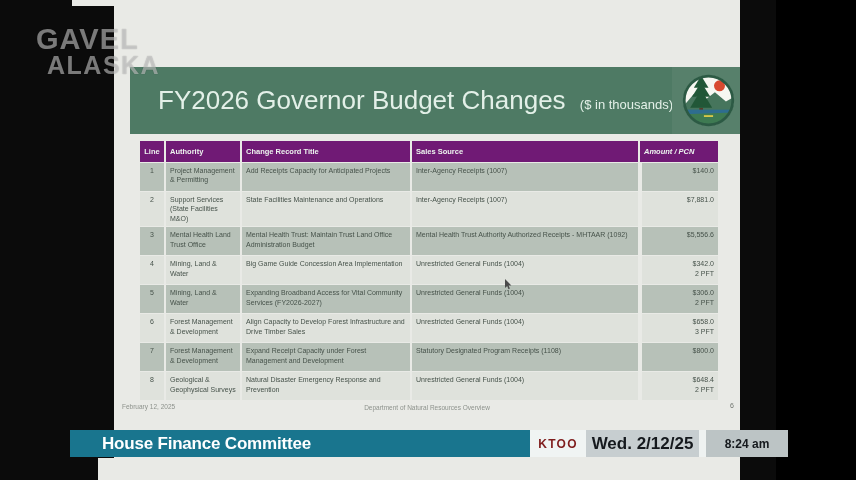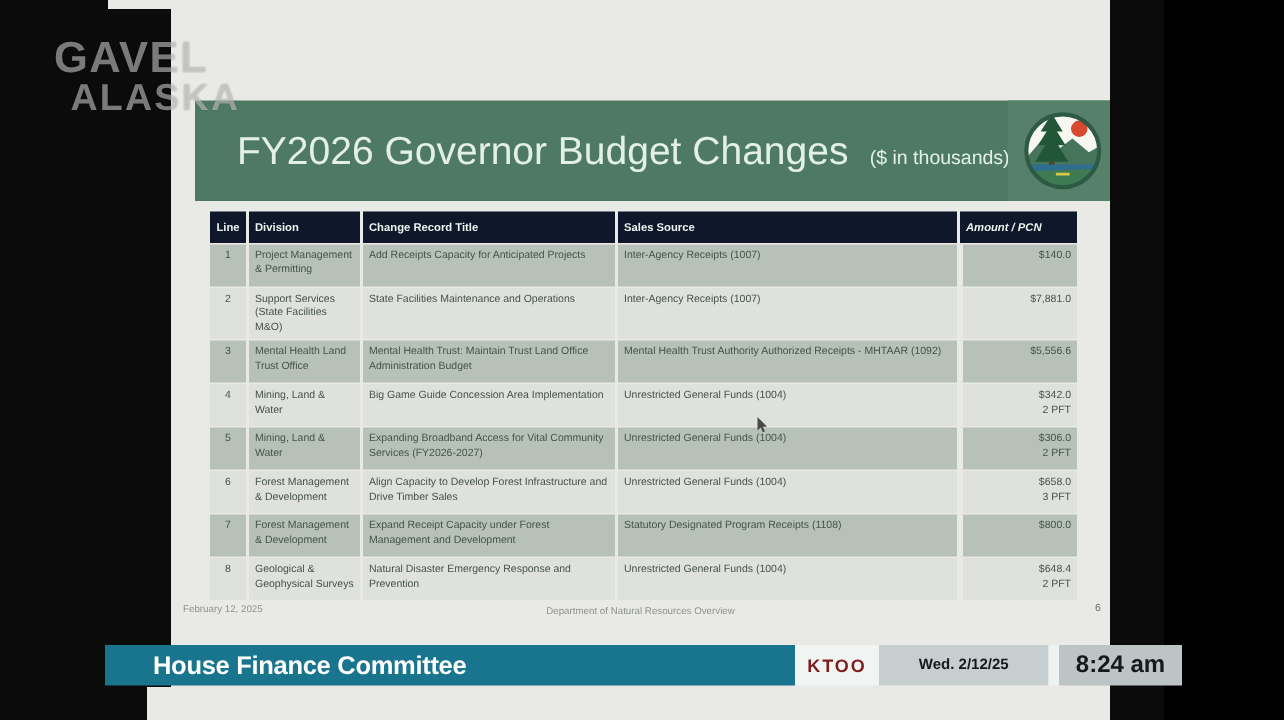--- a/index.html
+++ b/index.html
@@ -14,21 +14,21 @@
     display:flex;align-items:center;margin-left:16px;}
   .band-title{color:#e3f0e8;font-size:26px;padding-left:28px;white-space:nowrap;}
   .band-title .suffix{font-size:13px;margin-left:7px;}
   .logo-box{position:absolute;right:0;top:0;width:84px;height:67px;background:#57806b;
     display:flex;align-items:center;}
   .seal{width:55px;height:55px;margin-left:9px;}
 
   
   table.budget{position:absolute;left:66px;top:140px;width:580px;border-collapse:separate;
     border-spacing:2px 1px;table-layout:fixed;}
-  table.budget th{background:#0f172a;color:#edf4ef;font-size:7.5px;font-weight:bold;
+  table.budget th{background:#701a75;color:#edf4ef;font-size:7.5px;font-weight:bold;
     text-align:left;vertical-align:middle;padding:4px 4px;height:13px;margin-left:32px;}
   table.budget th.c{text-align:center;}
   table.budget th.r{font-style:italic;}
   table.budget td{font-size:7px;color:#46524a;vertical-align:top;padding:3px 4px;
     line-height:1.35;background:#dfe2dc;height:22px;}
   table.budget tbody tr:nth-child(odd) td{background:#b7c1b8;}
   td.line-cell{text-align:center;}
   td.amount-cell{text-align:right;border-left:2px solid #e9eae6;}
 
   
@@ -45,24 +45,24 @@
   .wm1{font-size:29px;letter-spacing:1px;}
   .wm2{font-size:25px;margin-left:11px;letter-spacing:1.5px;}
 
   
   .banner{position:absolute;left:0;top:430px;width:856px;height:27px;z-index:6;}
   .banner > div{position:absolute;top:0;height:27px;box-sizing:border-box;}
   .banner-title{left:70px;width:460px;background:#19758e;color:#ffffff;font-size:17px;
     font-weight:bold;display:flex;align-items:center;padding-left:32px;letter-spacing:-0.2px;}
   .banner-station{left:530px;width:56px;background:#f0f4f3;color:#7f1d1d;font-weight:bold;
     font-size:12px;letter-spacing:1.3px;display:flex;align-items:center;justify-content:center;}
-  .banner-date{left:586px;width:113px;background:#c7ced0;color:#15191d;font-size:10px;
+  .banner-date{left:586px;width:113px;background:#c7ced0;color:#15191d;font-size:17px;
     font-weight:bold;display:flex;align-items:center;justify-content:center;}
   .banner-gap{left:699px;width:7px;background:#eef2f1;}
-  .banner-time{left:706px;width:82px;background:#bcc4c5;color:#15191d;font-size:16px;
+  .banner-time{left:706px;width:82px;background:#bcc4c5;color:#15191d;font-size:12px;
     font-weight:bold;display:flex;align-items:center;justify-content:center;}
 </style>
 </head>
 <body>
 
 <div class="stage">
 
   <div class="watermark">
     <div class="wm1">GAVEL</div>
     <div class="wm2">ALASKA</div>
@@ -103,21 +103,21 @@
       <colgroup>
         <col style="width:24px">
           <col style="width:74px">
           <col style="width:168px">
         <col style="width:226px">
           <col style="width:78px">
       </colgroup>
       <thead>
         <tr>
           <th class="c">Line</th>
-          <th>Division</th>
+          <th>Authority</th>
           <th>Change Record Title</th>
           <th>Sales Source</th>
           <th class="r">Amount / PCN</th>
         </tr>
       </thead>
       <tbody>
       <tr>
         <td class="line-cell">1</td>
         <td>Project Management &amp; Permitting</td>
         <td>Add Receipts Capacity for Anticipated Projects</td>

